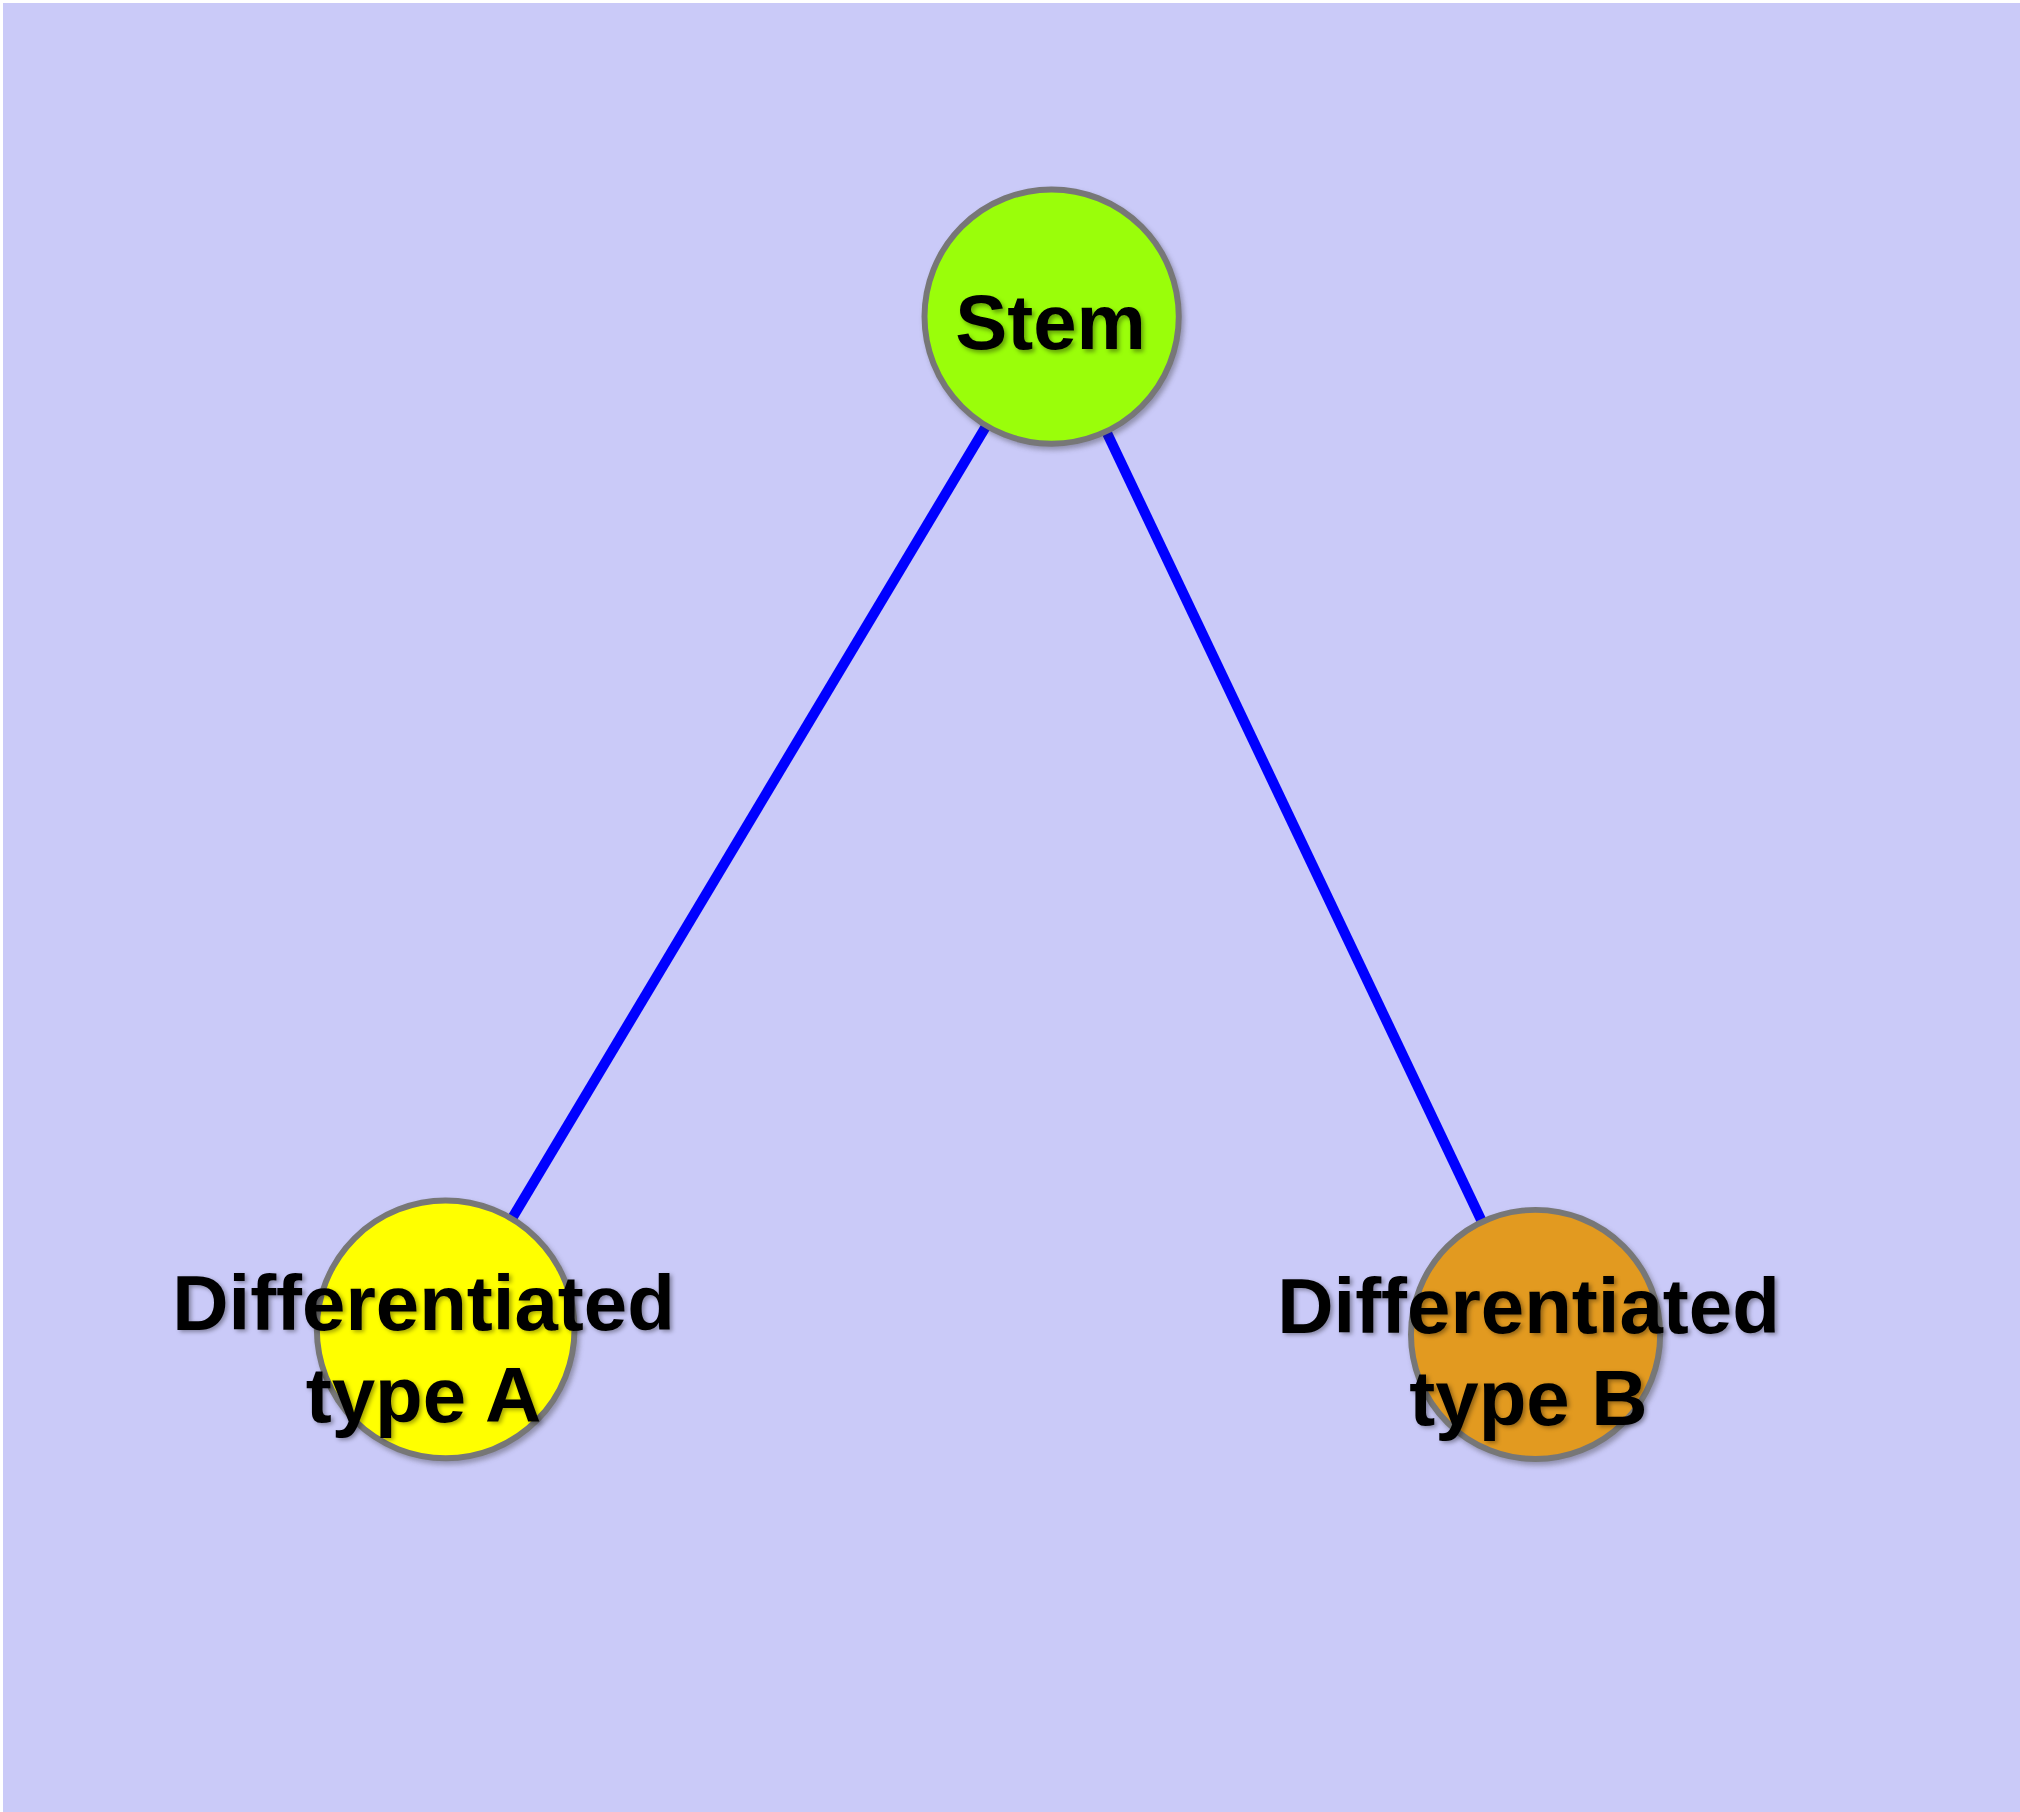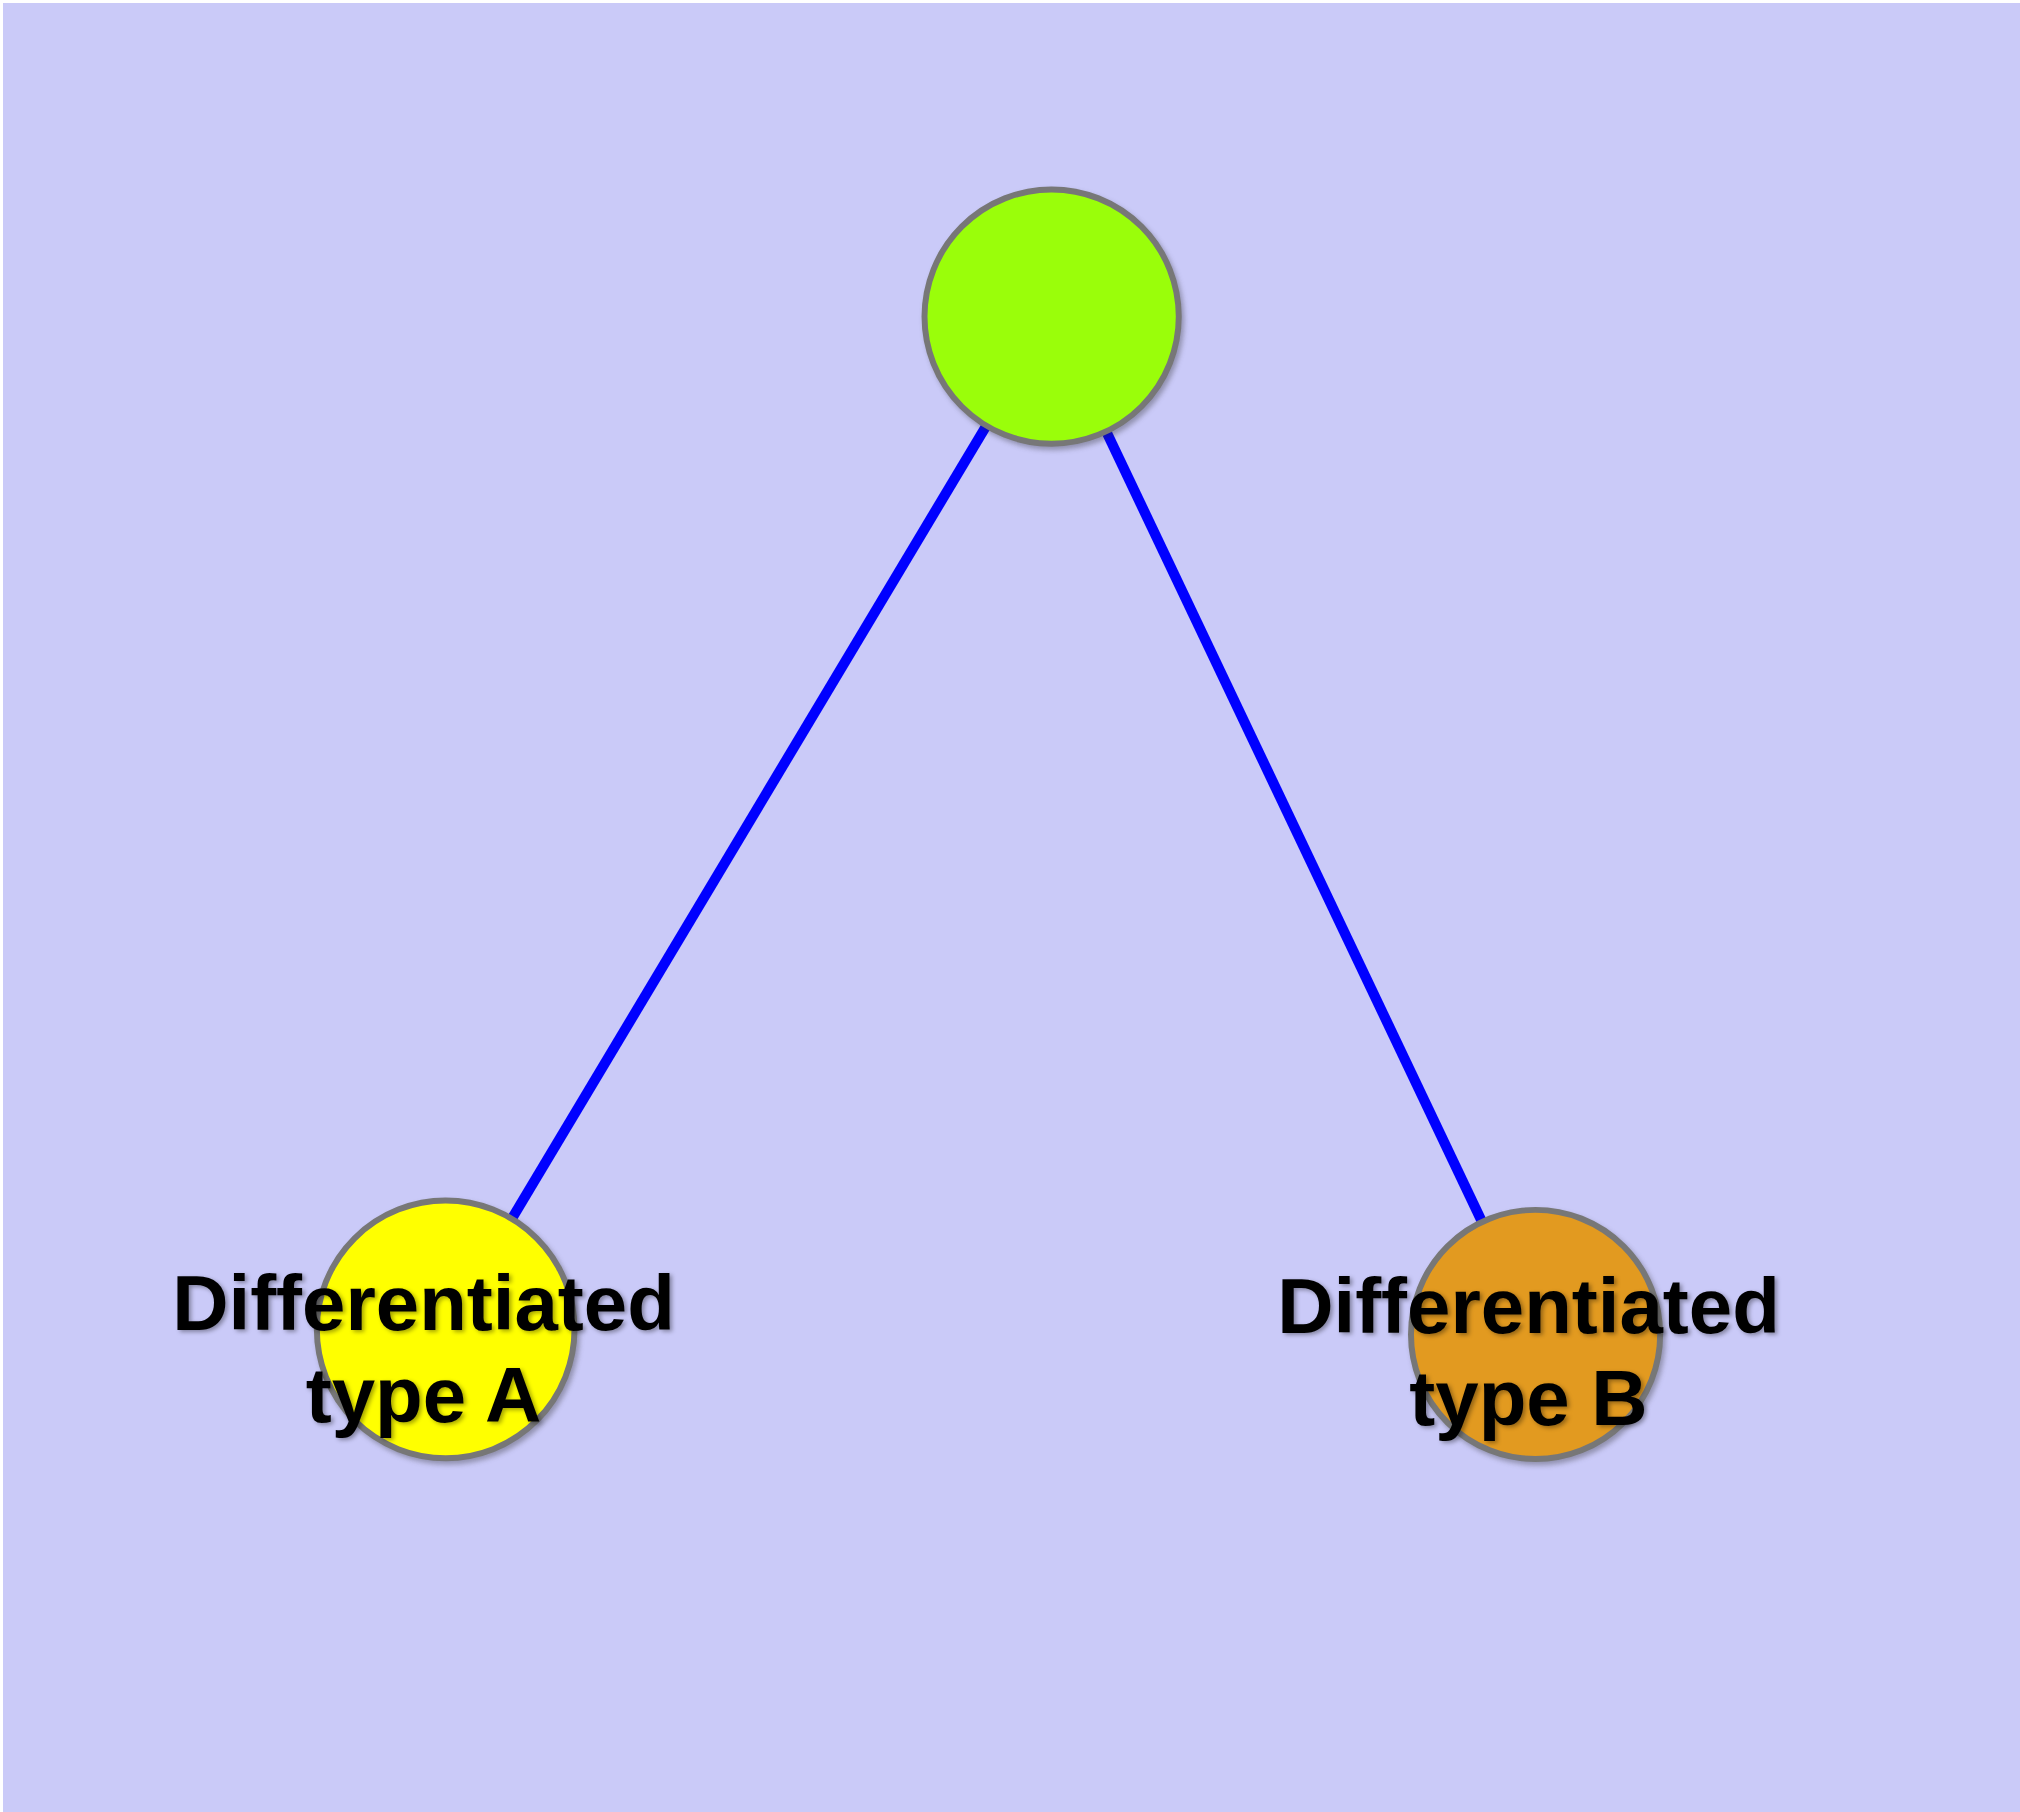--- a/index.html
+++ b/index.html
@@ -55,20 +55,21 @@
   <svg class="graph-svg" width="2021" height="1812" viewBox="0 0 2384 2138" xmlns="http://www.w3.org/2000/svg">
 
     <line class="edge-line" x1="1237" y1="370" x2="522" y2="1565" stroke="#0000FF"></line>
     <line class="edge-line" x1="1237" y1="370" x2="1808" y2="1571" stroke="#0000FF"></line>
 
     <circle class="node-circle" cx="1237" cy="370" r="150" fill="#9AFE0A" stroke="#777777"></circle>
     <circle class="node-circle" cx="522" cy="1565" r="152" fill="#FFFF00" stroke="#777777"></circle>
     <circle class="node-circle" cx="1808" cy="1571" r="147" fill="#E29A20" stroke="#777777"></circle>
   </svg>
 
+  <div class="node-label" style="left:1048px; top:320px;">Stem</div>
 
   <div class="node-label" style="left:421px; top:1346px;">Differentiated
 type A</div>
 
   <div class="node-label" style="left:1526px; top:1349px;">Differentiated
 type B</div>
 
 </div>
 
 

